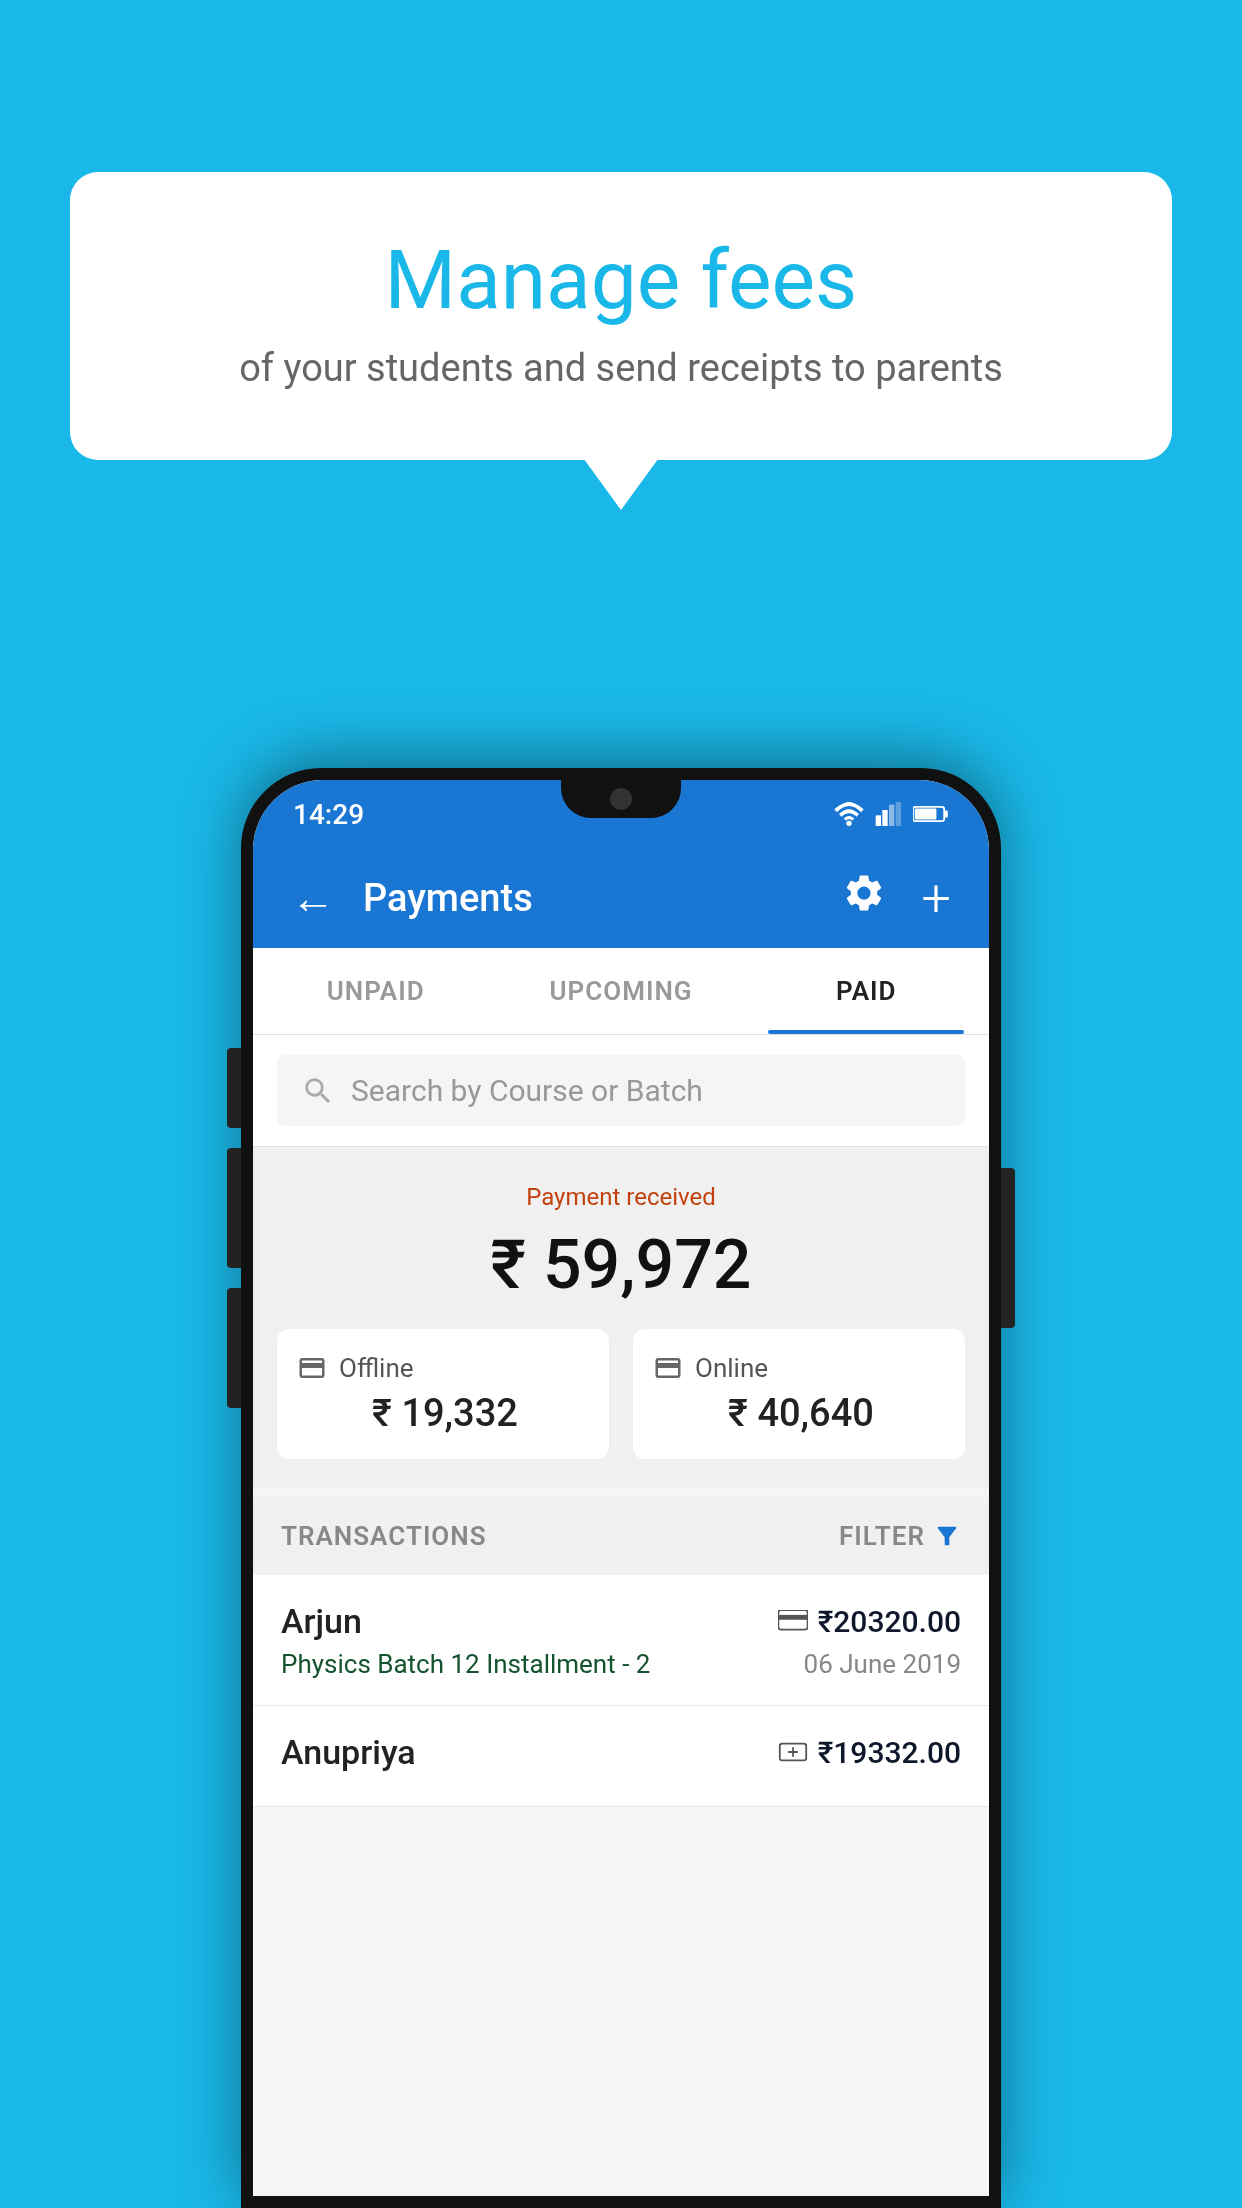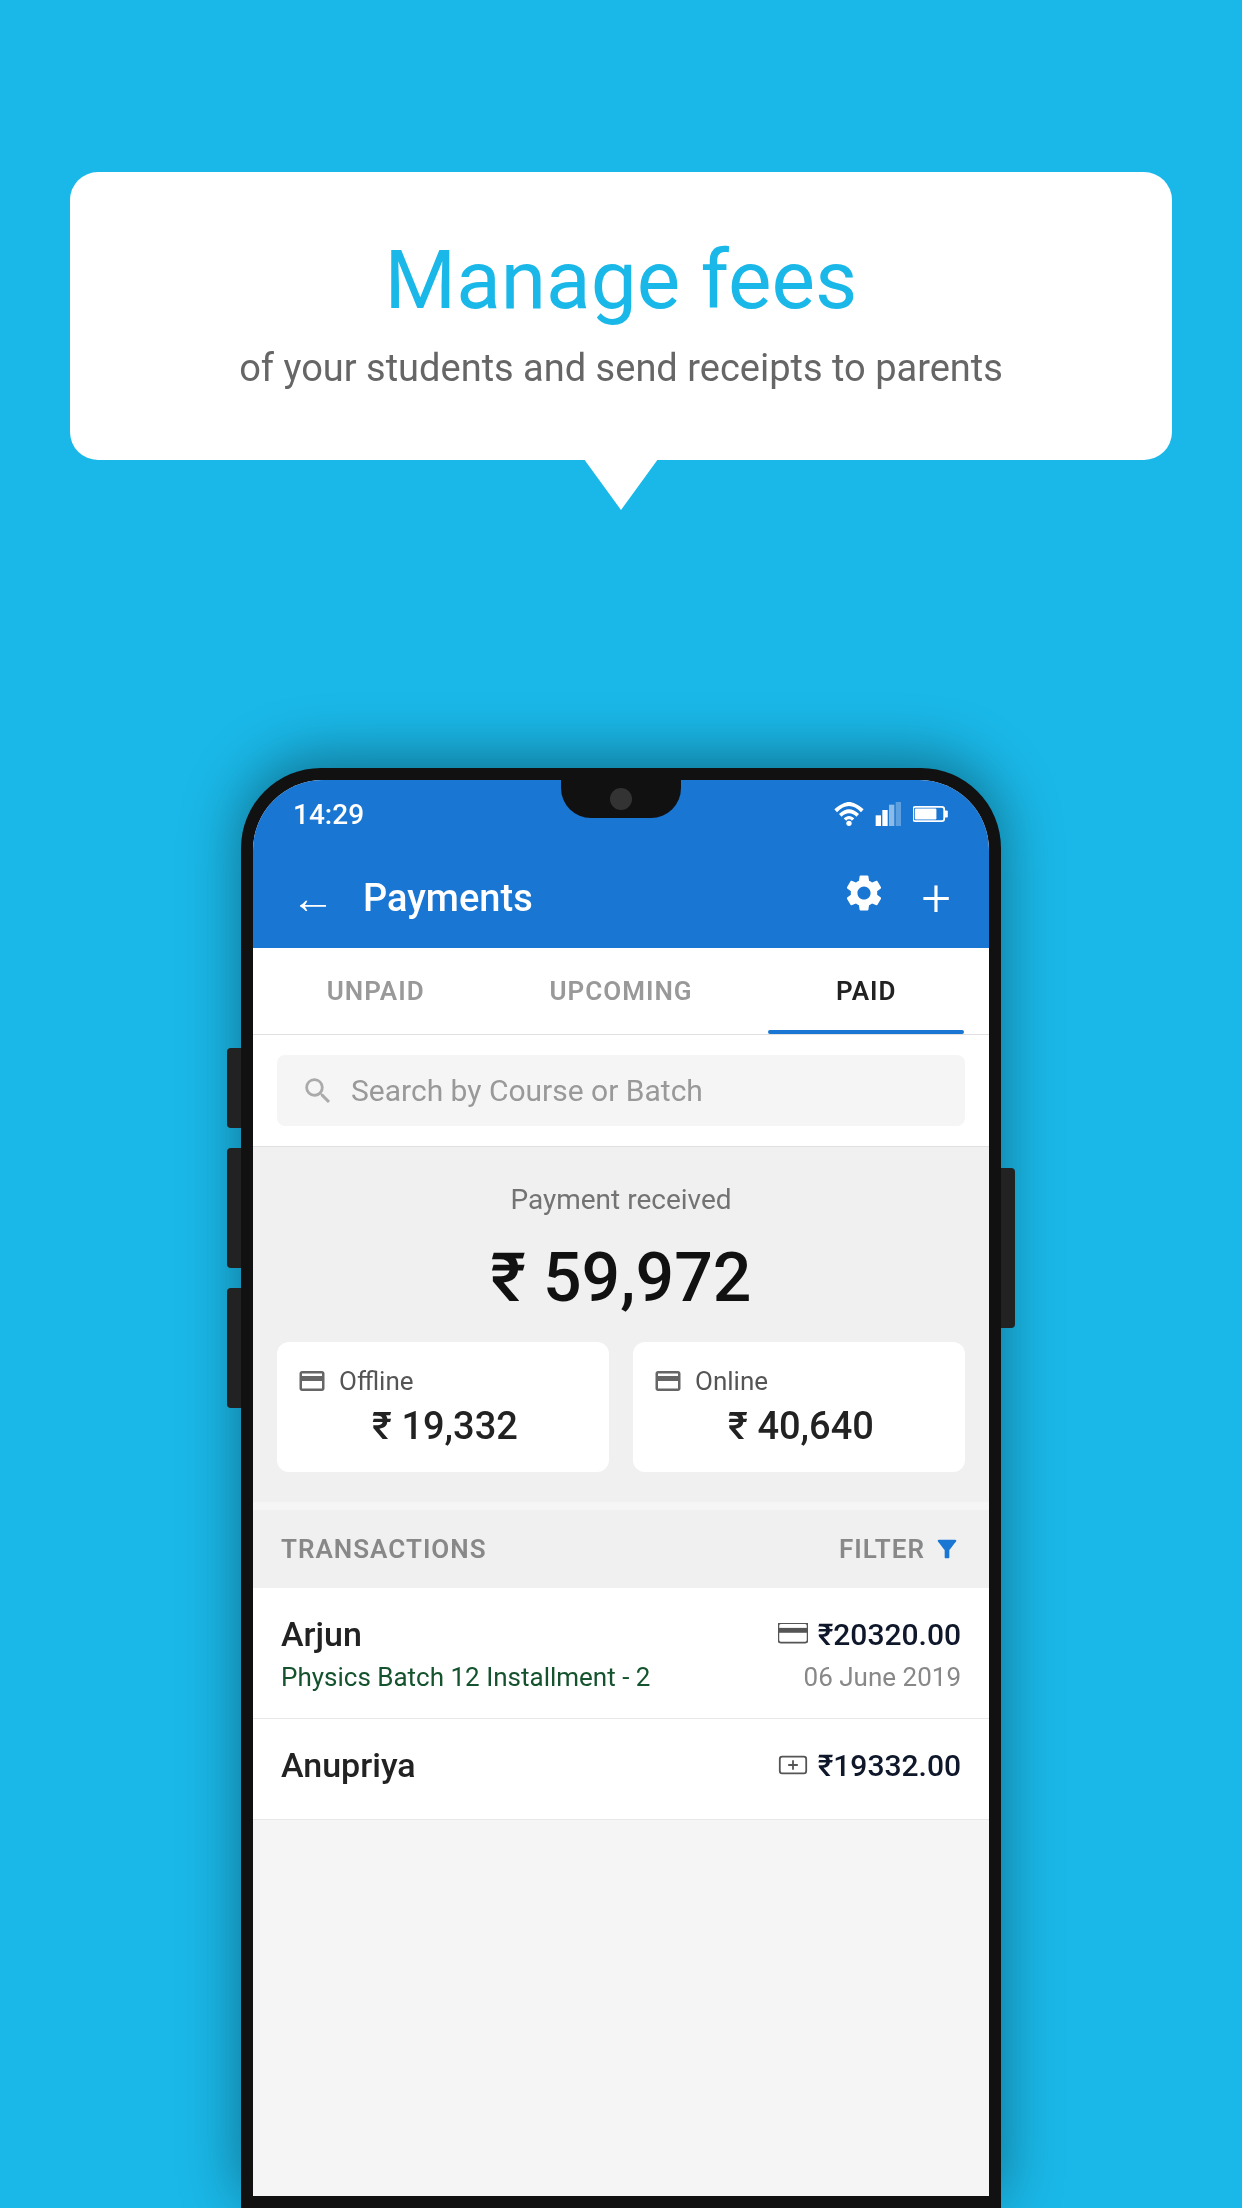--- a/index.html
+++ b/index.html
@@ -214,23 +214,23 @@
     }
 
     
     .payment-summary {
       background: #f0f0f0;
       padding: 36px 24px 30px;
       text-align: center;
     }
 
     .payment-label {
-      color: #737373;
-      font-size: 28px;
-      margin-bottom: 22px;
+      color: #c2410c;
+      font-size: 24px;
+      margin-bottom: 14px;
     }
 
     .payment-amount {
       color: #111;
       font-size: 68px;
       font-weight: 500;
       margin-bottom: 24px;
     }
 
     .payment-cards {

